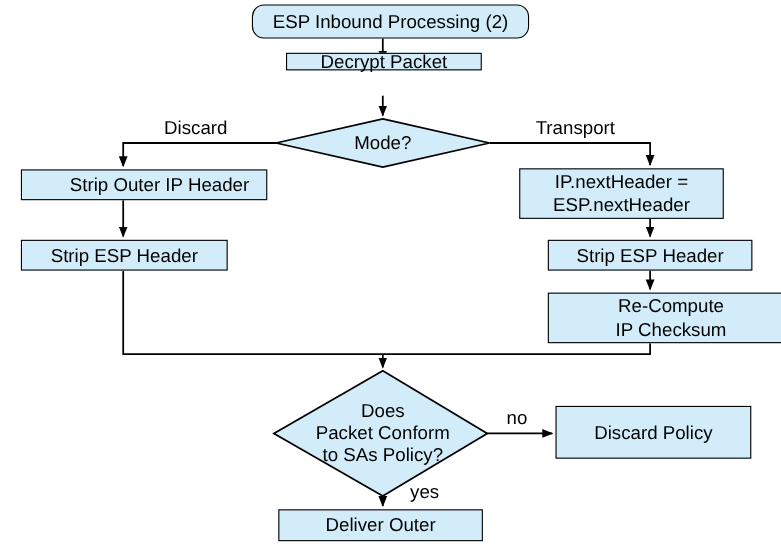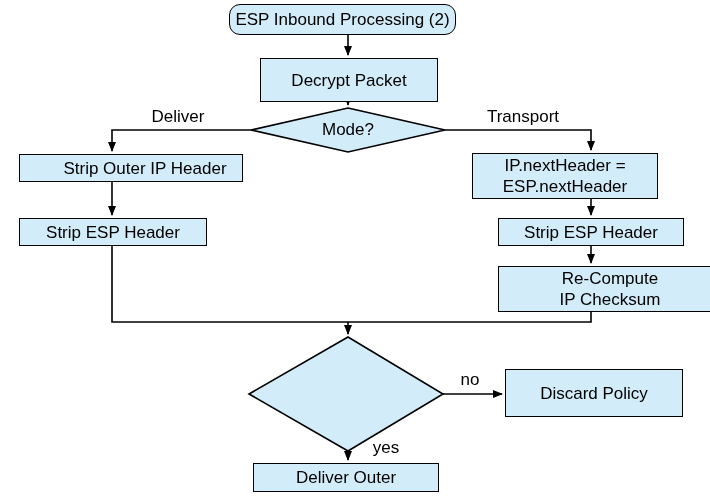--- a/index.html
+++ b/index.html
@@ -90,42 +90,45 @@
     <path class="edge" d="M591,246 L591,263" marker-end="url(#arrow)"></path>
     <path class="edge" d="M591,312 L591,322 L348,322"></path>
     <path class="edge" d="M348,322 L348,334" marker-end="url(#arrow)"></path>
     <path class="edge" d="M443,394 L502,394" marker-end="url(#arrow)"></path>
     <path class="edge" d="M348,451 L348,460" marker-end="url(#arrow)"></path>
 
     <polygon class="diamond" points="348,108 445,130 348,152 251,130"></polygon>
     <polygon class="diamond" points="348,337 443,394 348,451 249,394"></polygon>
   </svg>
 
-  <div class="node terminator" style="left:229px; top:4px; width:227px; height:31px;">ESP Inbound Processing (2)</div>
+  <div class="node terminator" style="left:229px; top:4px; width:252px; height:31px;">ESP Inbound Processing (2)</div>
 
-  <div class="node" style="left:260px; top:58px; width:178px; height:44px;">Decrypt Packet</div>
+  <div class="node" style="left:260px; top:48px; width:178px; height:16px;">Decrypt Packet</div>
 
   <div class="diamond-label" style="left:298px; top:120px; width:100px;">Mode?</div>
 
-  <div class="edge-label" style="left:140px; top:107px; width:76px;">Deliver</div>
+  <div class="edge-label" style="left:140px; top:107px; width:76px;">Discard</div>
 
   <div class="edge-label" style="left:477px; top:107px; width:92px;">Transport</div>
 
   <div class="node" style="left:19px; top:154px; width:224px; height:28px;padding-left:28px;">Strip Outer IP Header</div>
 
   <div class="node" style="left:19px; top:218px; width:188px; height:28px;">Strip ESP Header</div>
 
   <div class="node" style="left:472px; top:153px; width:186px; height:46px;">IP.nextHeader =
 ESP.nextHeader</div>
 
   <div class="node" style="left:498px; top:218px; width:186px; height:28px;">Strip ESP Header</div>
 
   <div class="node" style="left:498px; top:266px; width:224px; height:46px;">Re-Compute
 IP Checksum</div>
 
+  <div class="diamond-label" style="left:268px; top:364px; width:160px;">Does
+Packet Conform
+to SAs Policy?</div>
 
   <div class="edge-label" style="left:455px; top:370px; width:30px;">no</div>
 
   <div class="edge-label" style="left:368px; top:438px; width:36px;">yes</div>
 
   <div class="node" style="left:505px; top:369px; width:178px; height:48px;">Discard Policy</div>
 
   <div class="node" style="left:253px; top:463px; width:186px; height:29px;">Deliver Outer</div>
 
 </div>

